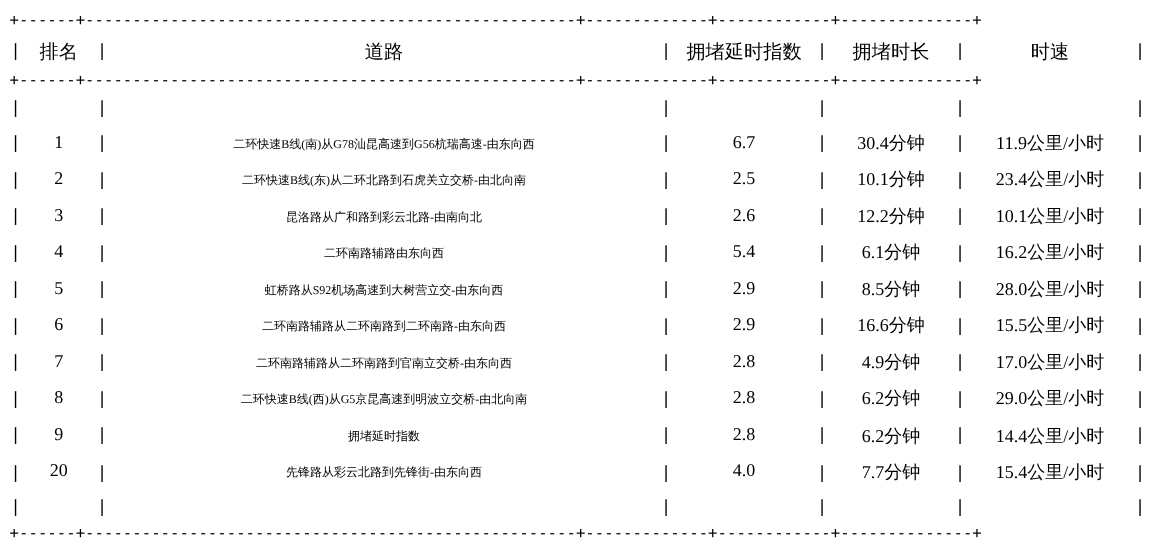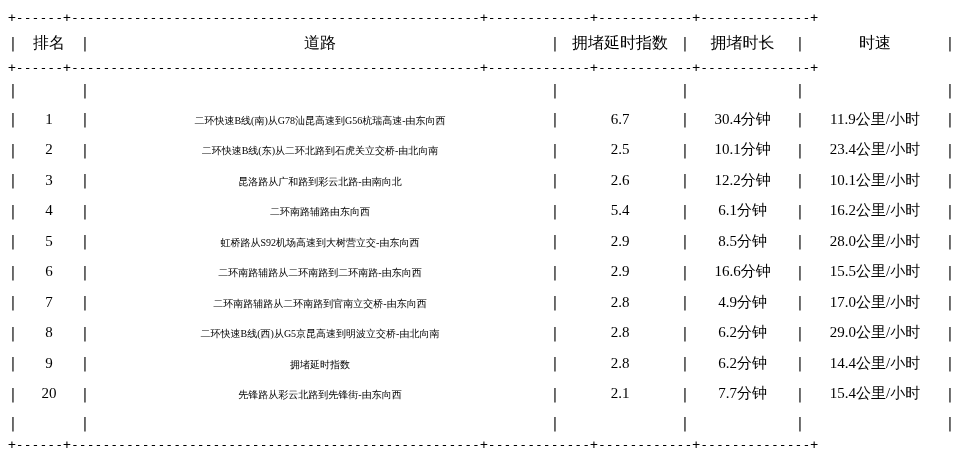--- a/index.html
+++ b/index.html
@@ -247,21 +247,21 @@
       <td class="cell col-speed"><span class="num-text">14.4公里/小时</span></td>
       <td class="bar">|</td>
     </tr>
 
     <tr class="data-row">
       <td class="bar">|</td>
       <td class="cell col-rank"><span class="num-text">20</span></td>
       <td class="bar">|</td>
       <td class="cell col-road"><span class="road-text">先锋路从彩云北路到先锋街-由东向西</span></td>
       <td class="bar">|</td>
-      <td class="cell col-index"><span class="num-text">2.1</span></td>
+      <td class="cell col-index"><span class="num-text">4.0</span></td>
       <td class="bar">|</td>
       <td class="cell col-dur"><span class="num-text">7.7分钟</span></td>
       <td class="bar">|</td>
       <td class="cell col-speed"><span class="num-text">15.4公里/小时</span></td>
       <td class="bar">|</td>
     </tr>
 
     <tr class="spacer-row">
       <td class="bar">|</td>
       <td class="cell col-rank"></td>

